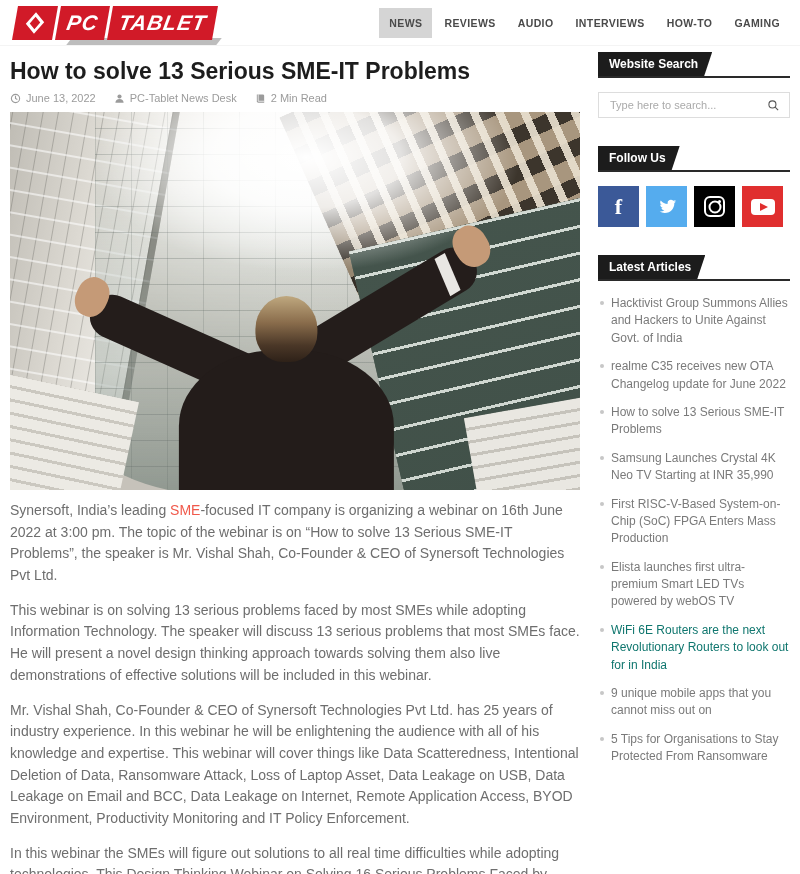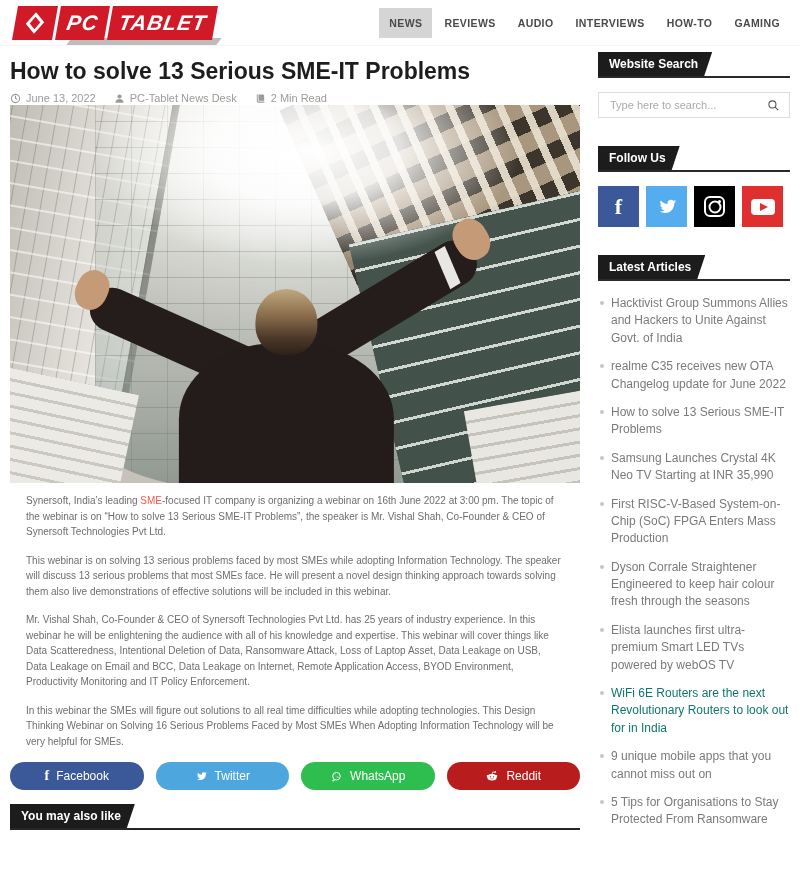--- a/index.html
+++ b/index.html
@@ -26,21 +26,21 @@
               padding:9px 10px; cursor:pointer; }
   .nav-item.active { background:#d5d5d5; }
 
   
   .main { display:flex; padding:0 10px; gap:18px; }
   .content { width:570px; flex:0 0 570px; }
   .sidebar { width:192px; flex:0 0 192px; padding-top:6px; }
 
   
   .article-title { font-size:23px; font-weight:700; color:#1d1d1d; margin:12px 0 7px; }
-  .meta { display:flex; gap:18px; align-items:center; color:#9b9b9b; font-size:11px; margin-bottom:1px; }
+  .meta { display:flex; gap:18px; align-items:center; color:#9b9b9b; font-size:11px; margin-bottom:8px; }
   .meta-item { display:flex; align-items:center; gap:5px; }
   .meta svg { display:block; }
 
   .hero { width:570px; height:378px; position:relative; overflow:hidden; margin-bottom:10px; background:#dcd9d3; }
   .sky { position:absolute; inset:0;
          background:radial-gradient(ellipse 62% 52% at 52% 16%, #ffffff 0%, #f4f2ee 38%, #ddd9d2 72%, #c6c2ba 100%); }
   .glass-center { position:absolute; left:85px; right:105px; top:-10px; bottom:-10px;
      background:
        repeating-linear-gradient(to bottom, rgba(95,105,100,.30) 0 1px, transparent 1px 26px),
        repeating-linear-gradient(to right, rgba(95,105,100,.22) 0 1px, transparent 1px 36px),
@@ -74,21 +74,21 @@
           border-radius:50% 50% 44% 44%;
           background:linear-gradient(#bfa87f 0%, #8a6d4c 40%, #4a3727 75%, #2e2118 100%); }
   .arm-l { position:absolute; left:2px; bottom:74px; width:212px; height:44px; background:#241d1b;
            border-radius:22px; transform:rotate(24deg); transform-origin:right center; }
   .arm-l .hand { position:absolute; left:-20px; top:-8px; width:32px; height:40px; background:#c59a77; border-radius:45%; }
   .arm-r { position:absolute; right:-4px; bottom:92px; width:225px; height:46px; background:#241d1b;
            border-radius:22px; transform:rotate(-31deg); transform-origin:left center; }
   .arm-r .cuff { position:absolute; right:24px; top:3px; width:12px; height:40px; background:#e9e7e3; transform:skewX(-8deg); }
   .arm-r .hand { position:absolute; right:-22px; top:-10px; width:34px; height:42px; background:#c59a77; border-radius:45%; }
 
-  .content p { color:#6e6e6e; font-size:10px; line-height:1.55; margin:0 16px 13px; }
+  .content p { color:#6e6e6e; font-size:14px; line-height:1.55; margin:0 0 13px; }
   .sme-link { color:#f0594b; cursor:pointer; }
 
   .share-row { display:flex; gap:12px; margin:3px 0 14px; }
   .share-btn { flex:1; height:28px; border-radius:14px; color:#fff; font-size:12px;
                display:flex; align-items:center; justify-content:center; gap:7px; cursor:pointer; border:none; }
   .fb-f { font-family:"Liberation Serif", serif; font-weight:700; font-size:14px; line-height:1; }
 
   .section-head { border-bottom:2px solid #262626; margin:0 0 11px; }
   .section-label, .ribbon { display:inline-block; background:#1c1c1c; color:#fff; font-size:12px; font-weight:700;
          padding:5px 14px 5px 11px; clip-path:polygon(0 0, 100% 0, calc(100% - 8px) 100%, 0 100%); }
@@ -281,21 +281,20 @@
     <div class="widget">
       <div class="widget-head">
         <span class="ribbon">Latest Articles</span>
       </div>
       <ul class="latest-list">
         <li>Hacktivist Group Summons Allies and Hackers to Unite Against Govt. of India</li>
         <li>realme C35 receives new OTA Changelog update for June 2022</li>
         <li>How to solve 13 Serious SME-IT Problems</li>
         <li>Samsung Launches Crystal 4K Neo TV Starting at INR 35,990</li>
         <li>First RISC-V-Based System-on-Chip (SoC) FPGA Enters Mass Production</li>
-        <li>Dyson Corrale Straightener Engineered to keep hair colour fresh through the seasons</li>
         <li>Elista launches first ultra-premium Smart LED TVs powered by webOS TV</li>
         <li class="hot">WiFi 6E Routers are the next Revolutionary Routers to look out for in India</li>
         <li>9 unique mobile apps that you cannot miss out on</li>
         <li>5 Tips for Organisations to Stay Protected From Ransomware</li>
       </ul>
     </div>
 
   </div>
 </div>
 

